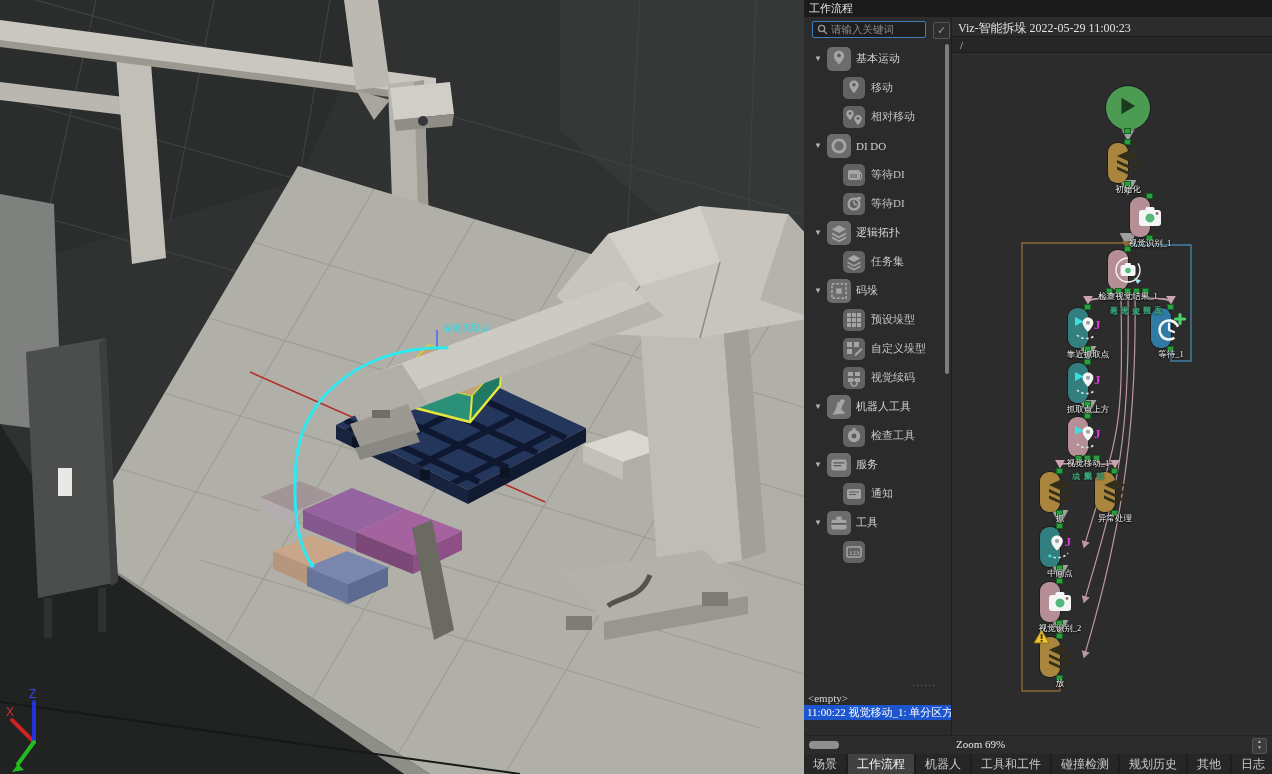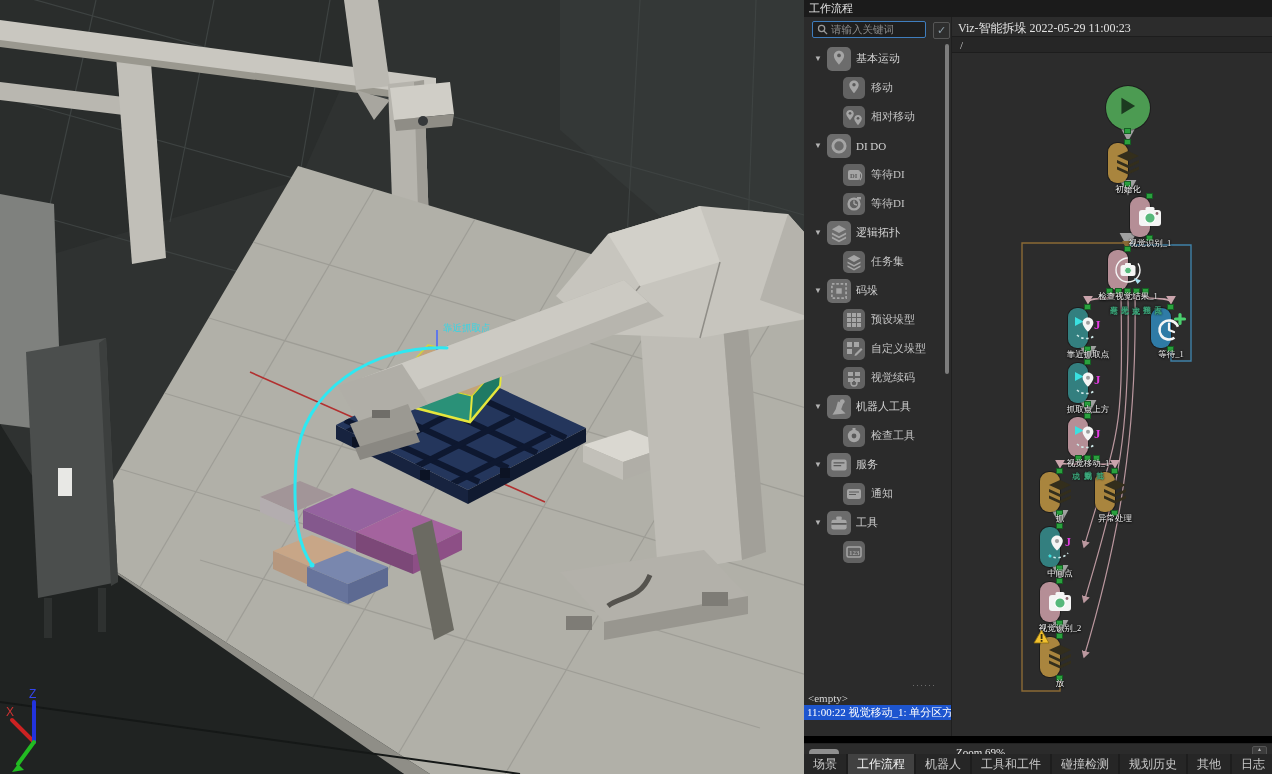--- a/index.html
+++ b/index.html
@@ -55,21 +55,21 @@
   .node.blue{background:#2f7ba6;}
   .node .nlabel{position:absolute;top:41px;left:-40px;width:120px;text-align:center;font-size:8.5px;
     color:#f3f3f3;text-shadow:0 1px 2px #000,0 0 2px #000;white-space:nowrap;}
   .port{position:absolute;width:7px;height:6px;background:#2aa13e;border:1px solid #155f23;box-sizing:border-box;}
   .port.top{top:-4px;}
   .port.bottom{bottom:-4px;}
   .warn-badge{position:absolute;left:-7px;top:-8px;width:17px;height:15px;}
   .vlabel{position:absolute;writing-mode:vertical-rl;text-orientation:upright;font-size:8px;
     line-height:10px;color:#3fae80;letter-spacing:0;white-space:nowrap;text-shadow:0 0 2px #000;}
   
-  #zoom-bar{position:absolute;left:0;bottom:12px;width:100%;height:18px;background:#2b2b2b;border-top:1px solid #222;}
+  #zoom-bar{position:absolute;left:0;bottom:20px;width:100%;height:18px;background:#2b2b2b;border-top:1px solid #222;}
   #hscroll-thumb{position:absolute;left:5px;top:5px;width:30px;height:8px;background:#8f8f8f;border-radius:4px;}
   #zoom-label{position:absolute;left:152px;top:2px;color:#e6e6e6;font-size:11px;}
   #zoom-spinner{position:absolute;right:5px;top:2px;width:13px;height:14px;background:#3c3c3c;
     border:1px solid #555;border-radius:2px;color:#b5b5b5;font-size:5px;line-height:6px;text-align:center;}
   
   #tab-bar{position:absolute;left:0;bottom:0;width:100%;height:20px;background:#1d1d1d;display:flex;}
   .tab{height:20px;line-height:20px;padding:0 9px;font-size:12px;color:#c9c9c9;background:#262626;
     margin-right:2px;white-space:nowrap;}
   .tab.active{background:#414141;color:#f2f2f2;}
 </style>

